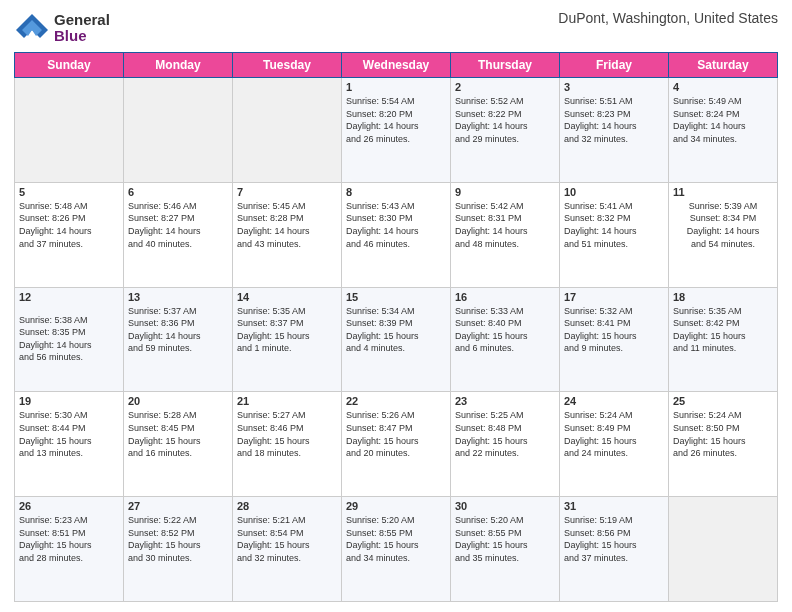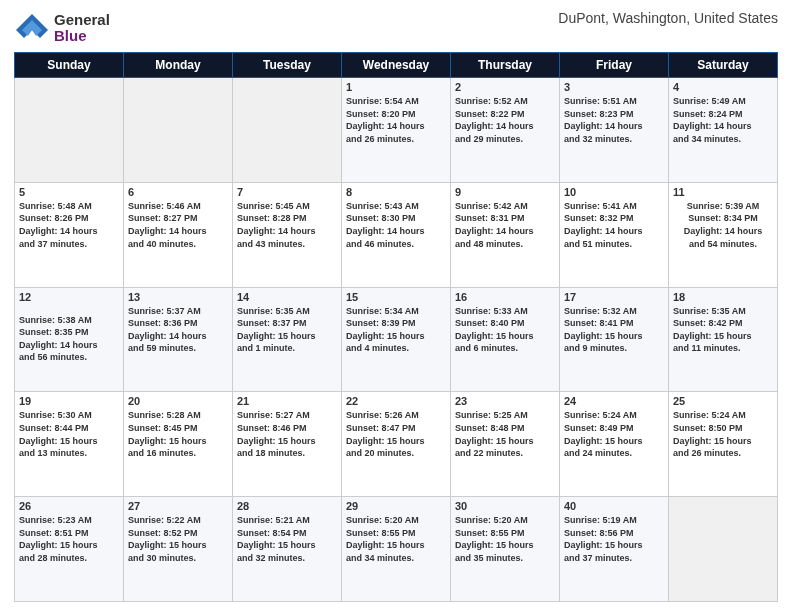--- a/index.html
+++ b/index.html
@@ -60,21 +60,21 @@
       color: #444;
     }
     .calendar {
       flex: 1;
       border: 1px solid #bbb;
       border-collapse: collapse;
       width: 100%;
       table-layout: fixed;
     }
     .calendar thead tr th {
-      background: #0f172a;
+      background: #ec4899;
       color: #fff;
       font-size: 12px;
       font-weight: bold;
       padding: 5px 4px;
       border: 1px solid #1a5aa0;
       text-align: center;
     }
     .calendar tbody tr td {
       border: 1px solid #ccc;
       vertical-align: top;
@@ -93,21 +93,20 @@
     .day-num {
       font-size: 11px;
       font-weight: bold;
       margin-bottom: 2px;
       display: block;
     }
     .day-info {
       font-size: 9px;
       line-height: 1.4;
       color: #333;
-      font-weight: bold;
     }
     .empty { background: #f0f0f0 !important; }
   </style>
 </head>
 <body>
 
 <div class="page">
   <div class="header">
     <div class="logo">
       <svg class="logo-icon" viewBox="0 0 36 36">
@@ -353,21 +352,21 @@
 and 34 minutes.</div>
           </td>
           <td>
             <span class="day-num">30</span>
             <div class="day-info" style="white-space: pre-line;">Sunrise: 5:20 AM
 Sunset: 8:55 PM
 Daylight: 15 hours
 and 35 minutes.</div>
           </td>
           <td>
-            <span class="day-num">40</span>
+            <span class="day-num">31</span>
             <div class="day-info" style="white-space: pre-line;">Sunrise: 5:19 AM
 Sunset: 8:56 PM
 Daylight: 15 hours
 and 37 minutes.</div>
           </td>
           <td class="empty"></td>
         </tr>
       </tbody>
   </table>
 </div>

